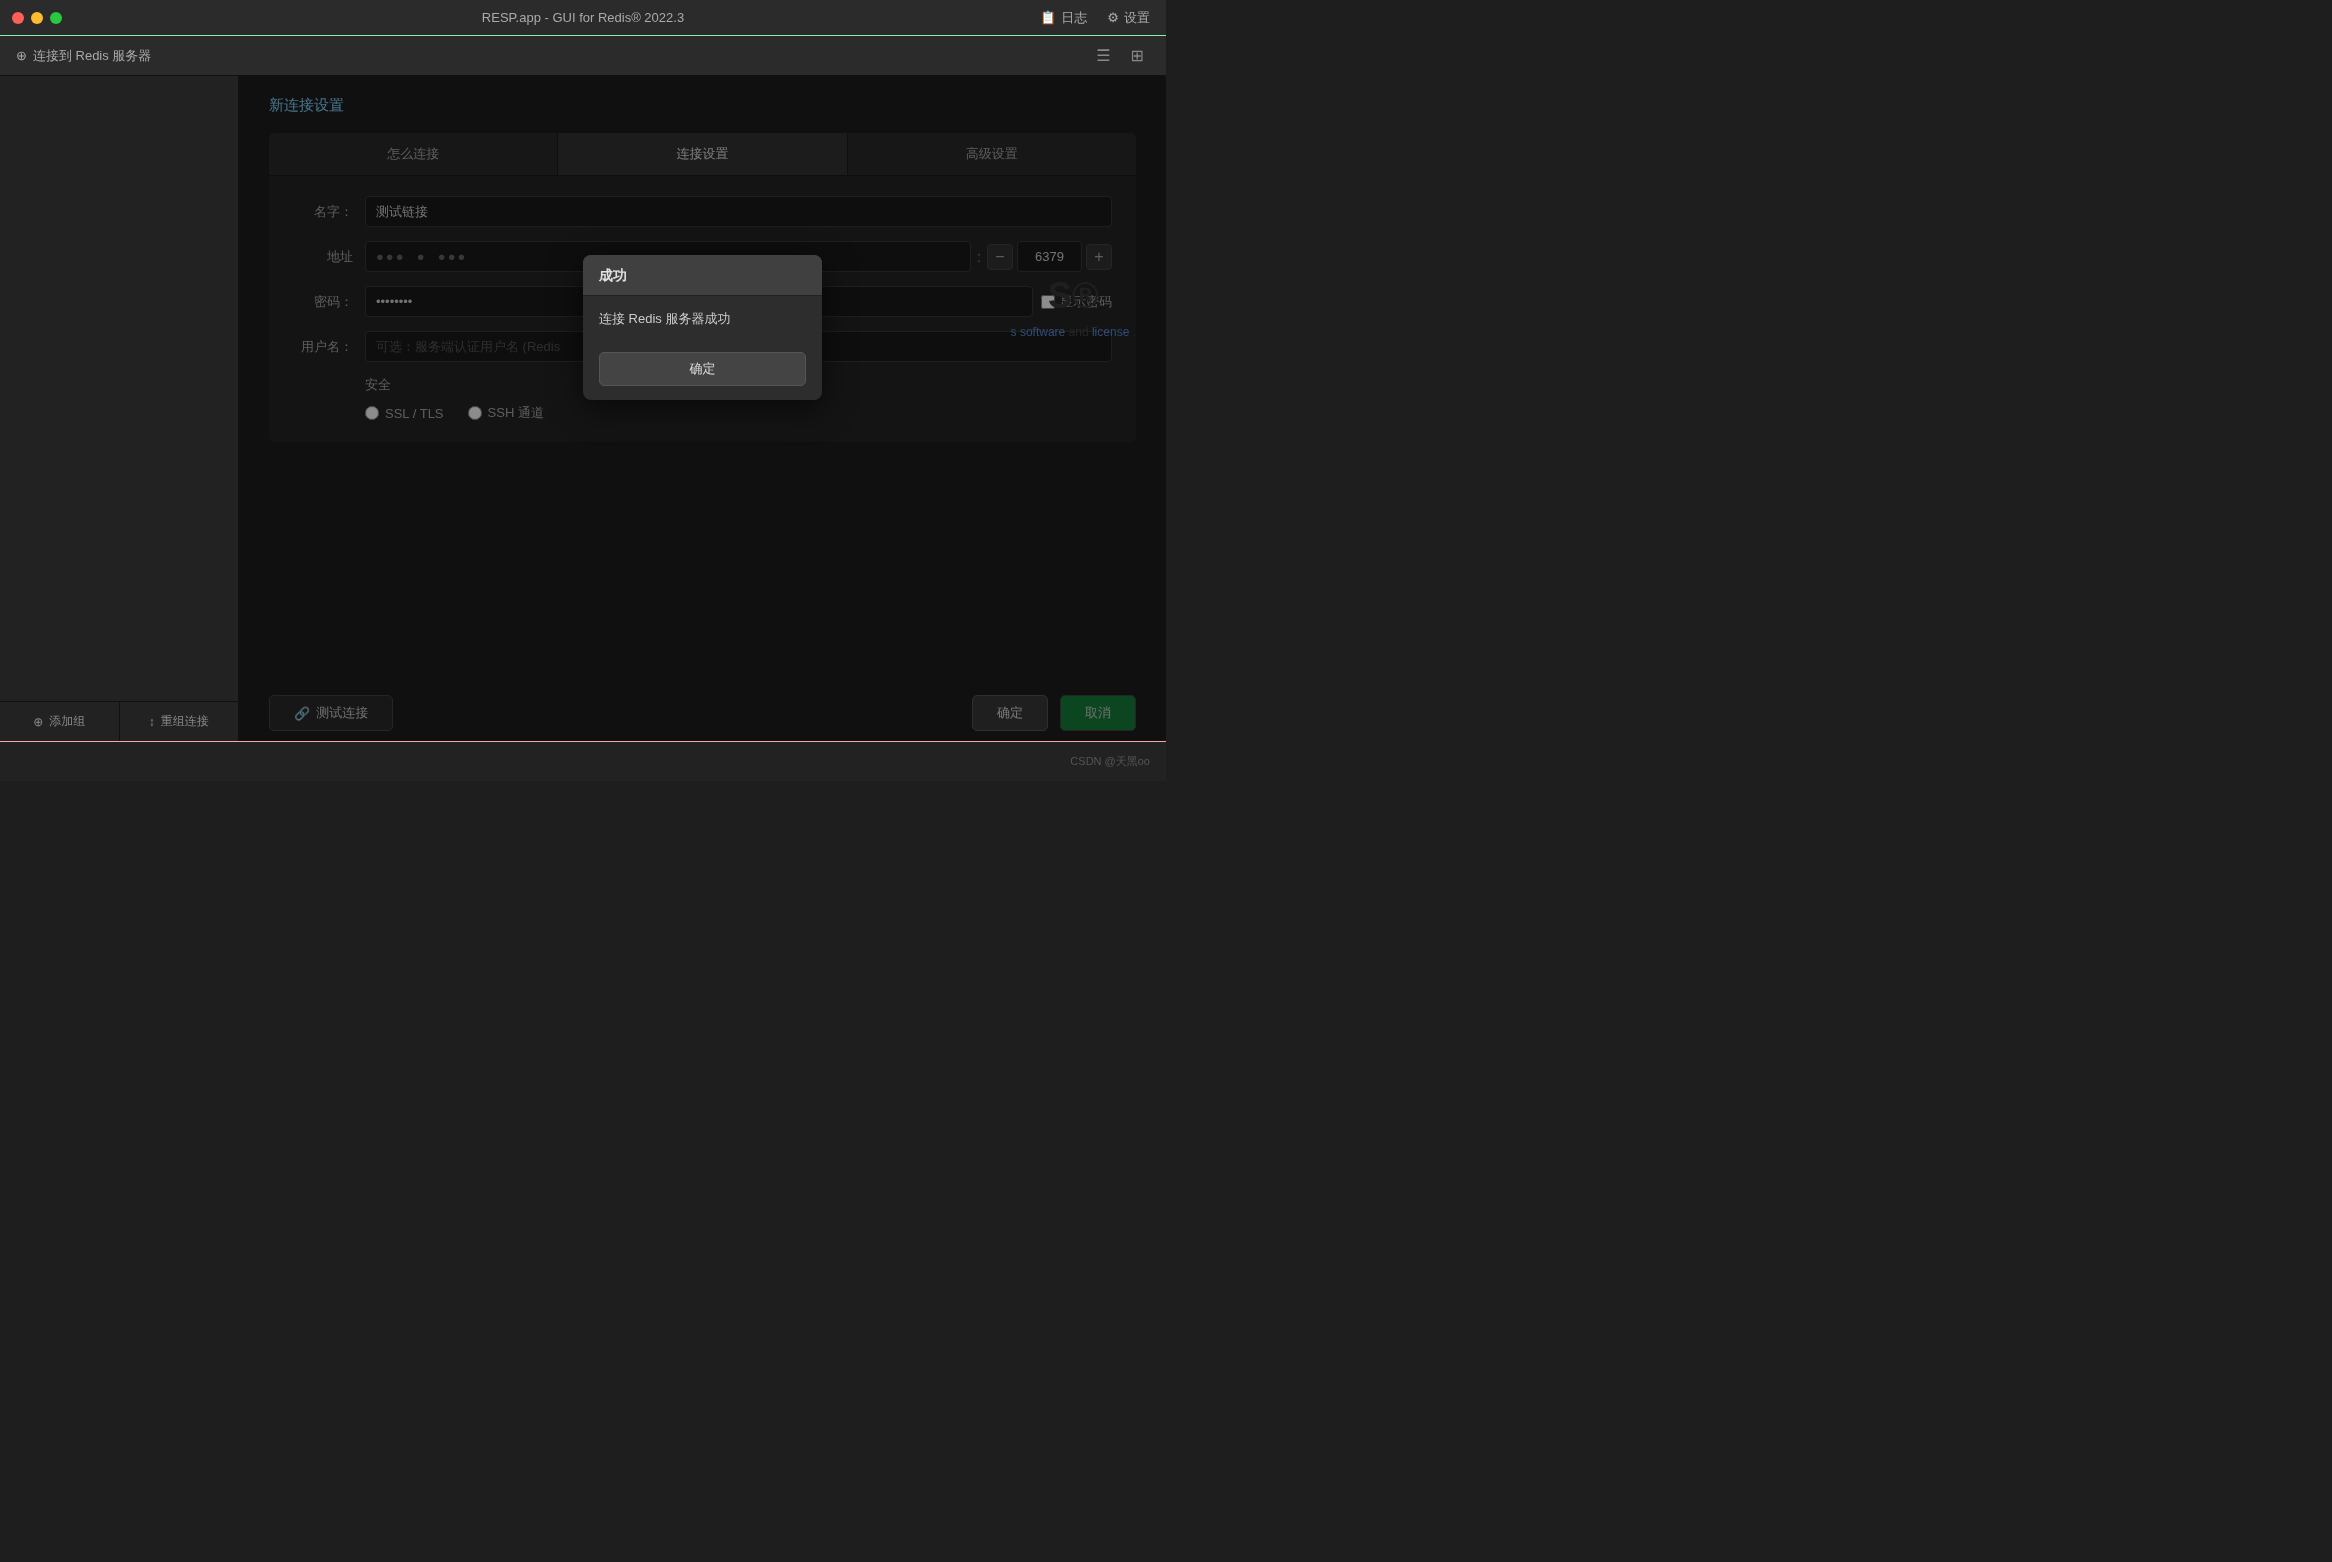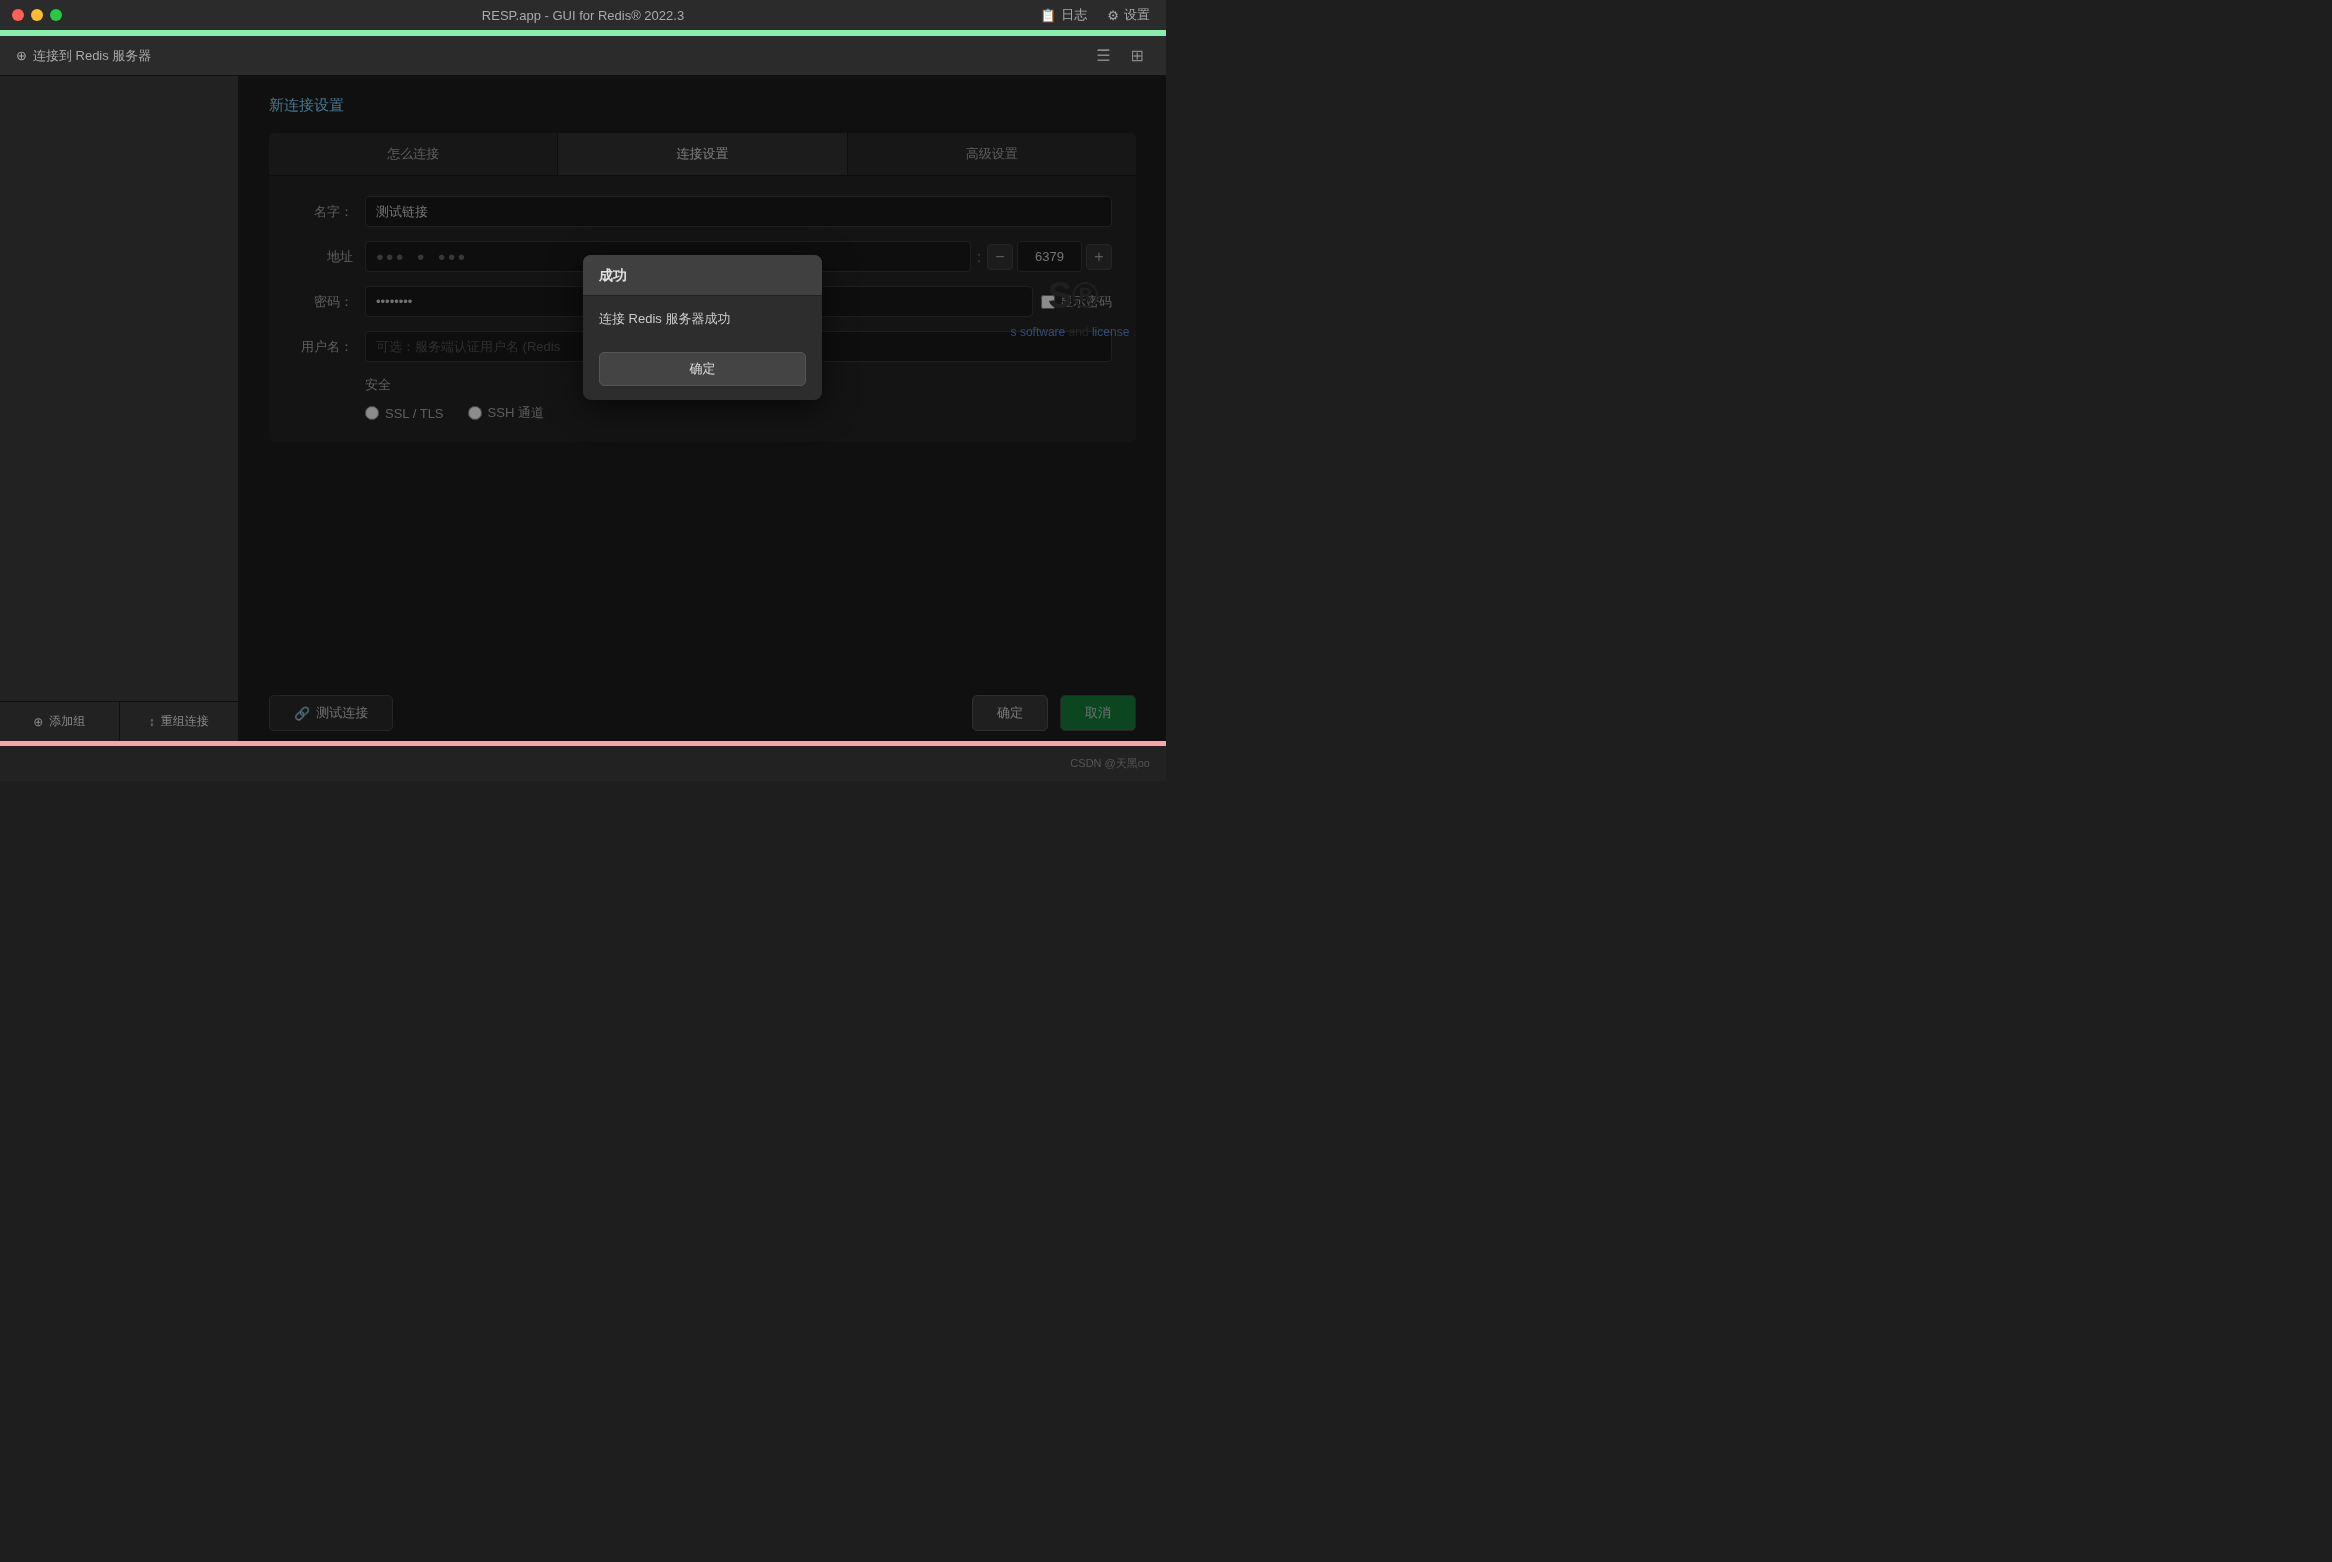--- a/index.html
+++ b/index.html
@@ -16,21 +16,21 @@
 
     
     .title-bar {
       width: 100%;
       height: 36px;
       background: #2b2b2b;
       display: flex;
       align-items: center;
       justify-content: center;
       position: relative;
-      border-bottom: 6px solid #86efac;
+      border-bottom: 1px solid #86efac;
     }
     .title-bar-title {
       font-size: 13px;
       color: #aaa;
     }
     .traffic-lights {
       position: absolute;
       left: 12px;
       display: flex;
       gap: 7px;
@@ -342,21 +342,21 @@
       font-size: 12px;
       cursor: pointer;
       border-right: 1px solid #111;
     }
     .sidebar-bottom-btn:last-child { border-right: none; }
 
     
     .status-bar {
       height: 40px;
       background: #222;
-      border-top: 5px solid #fca5a5;
+      border-top: 1px solid #fca5a5;
       display: flex;
       align-items: center;
       justify-content: flex-end;
       padding: 0 16px;
     }
     .status-bar-text {
       color: #555;
       font-size: 11px;
     }
 

